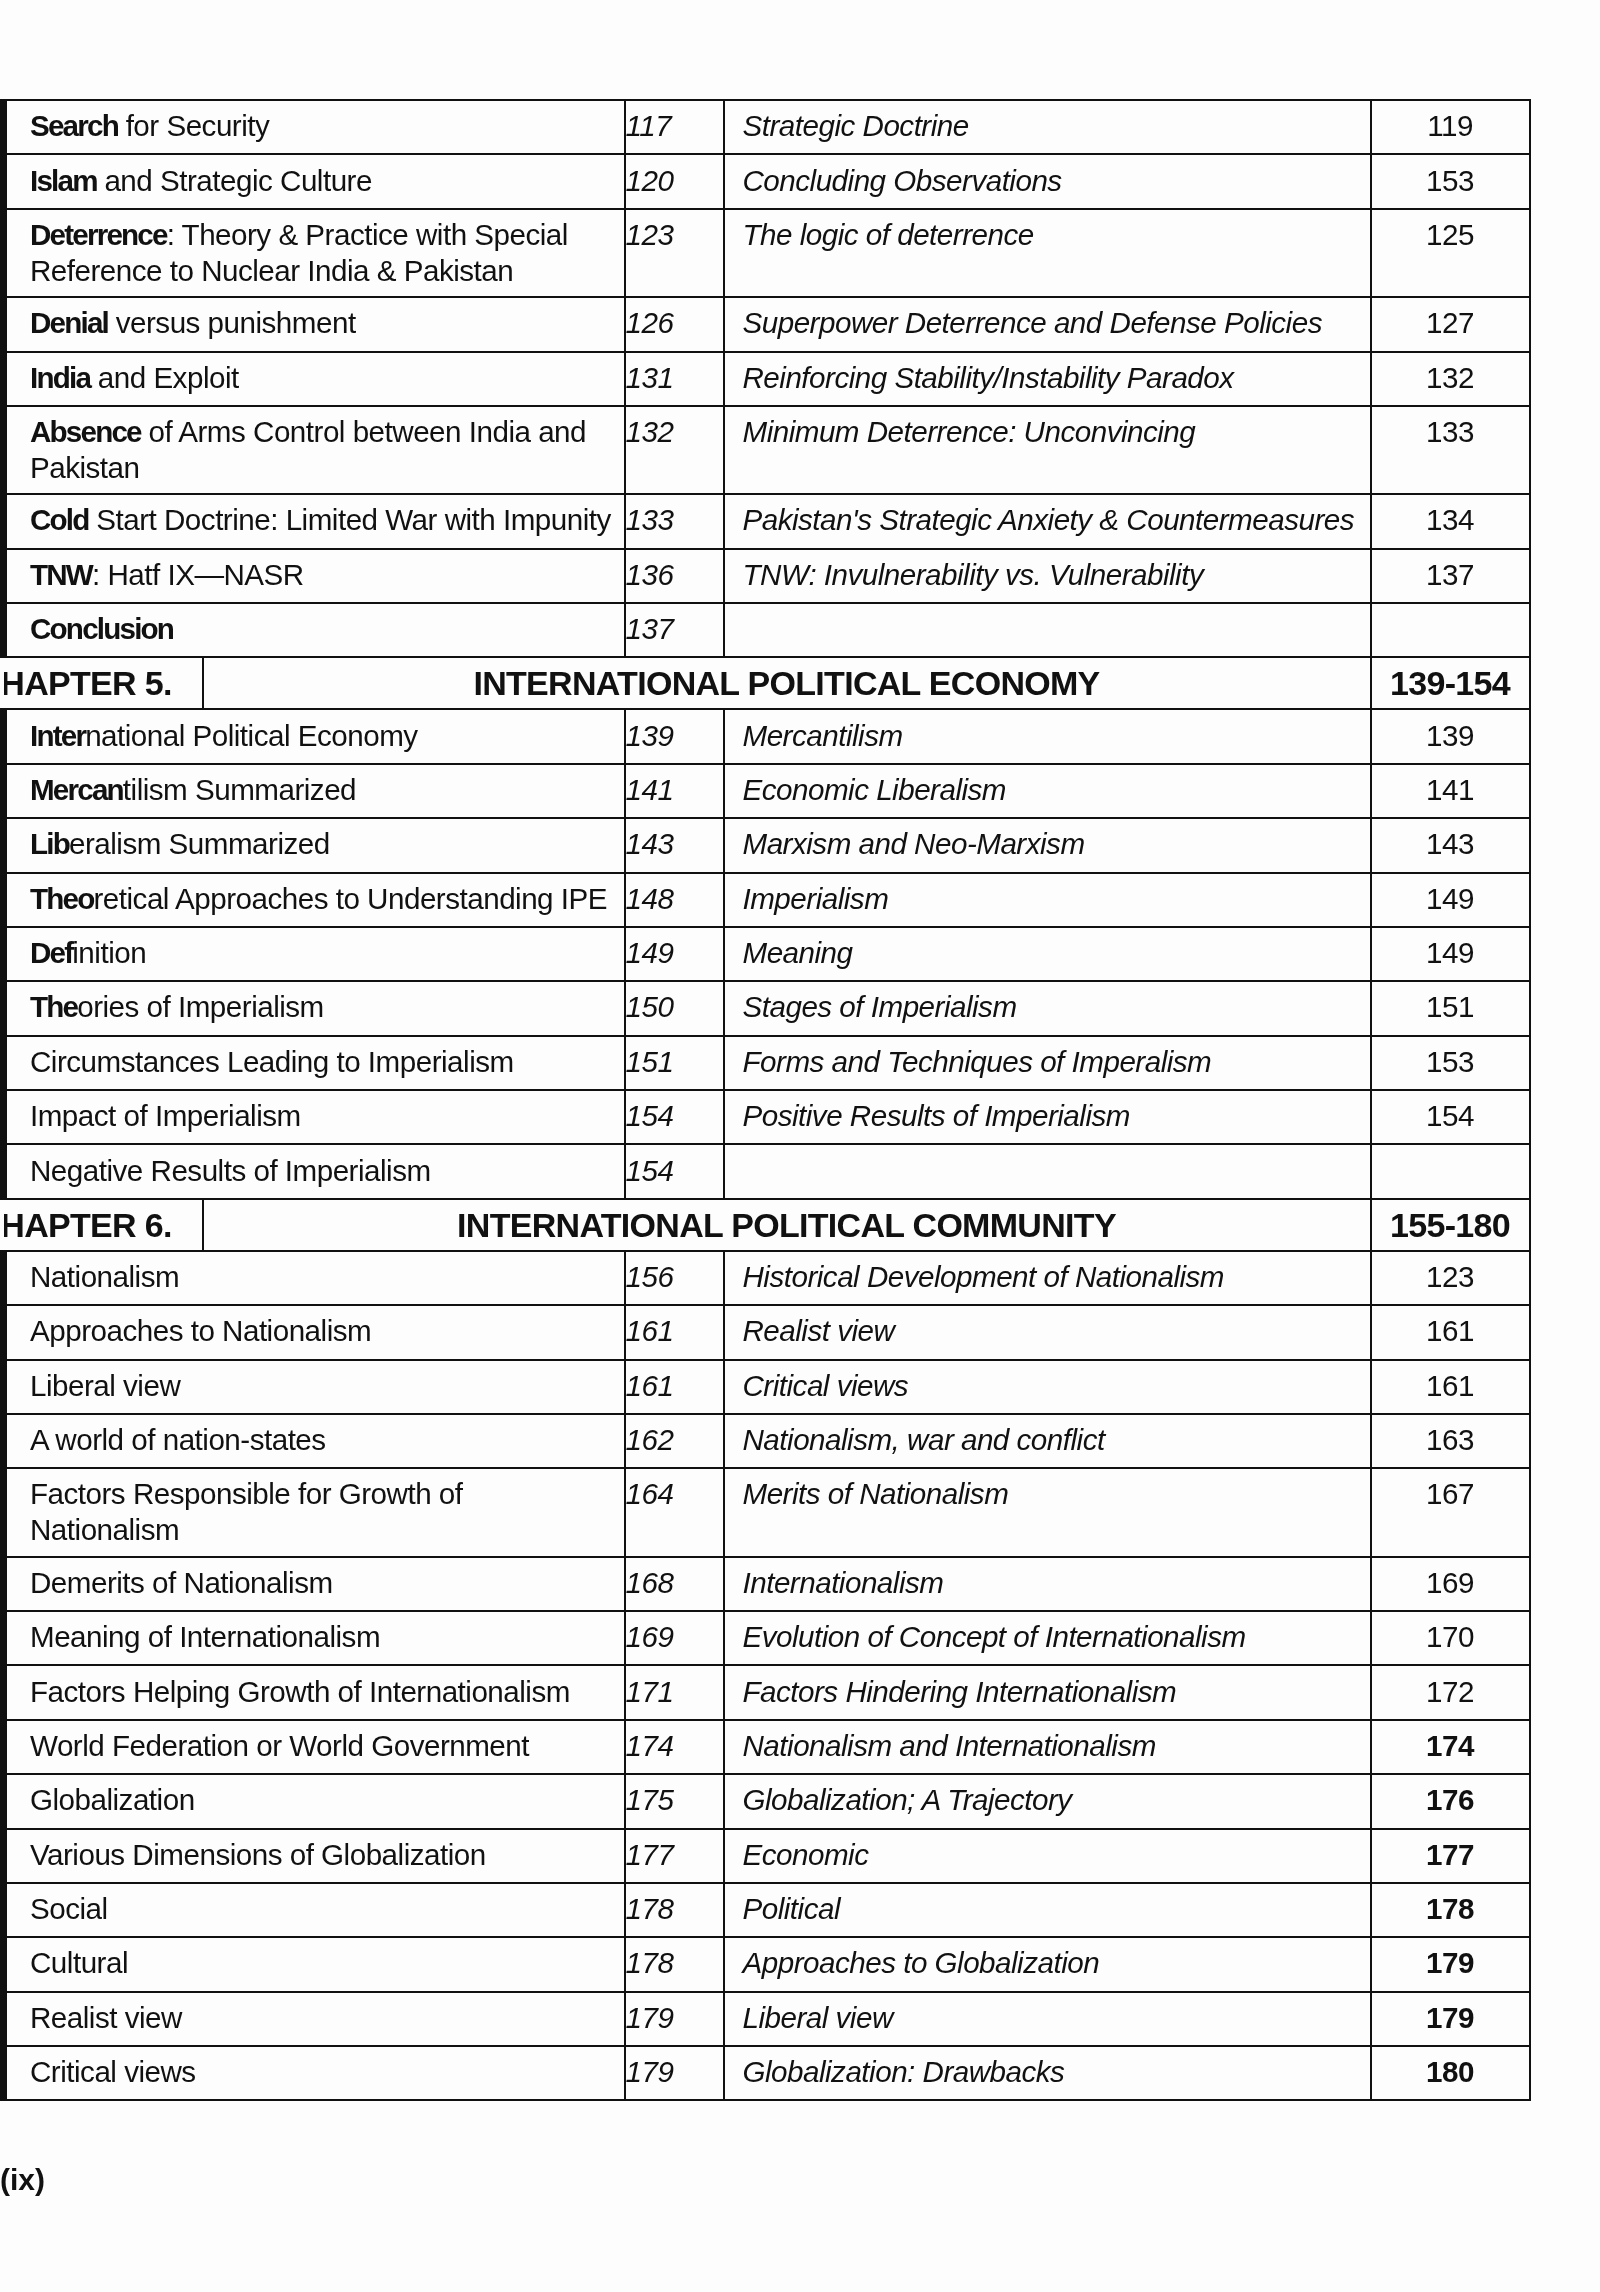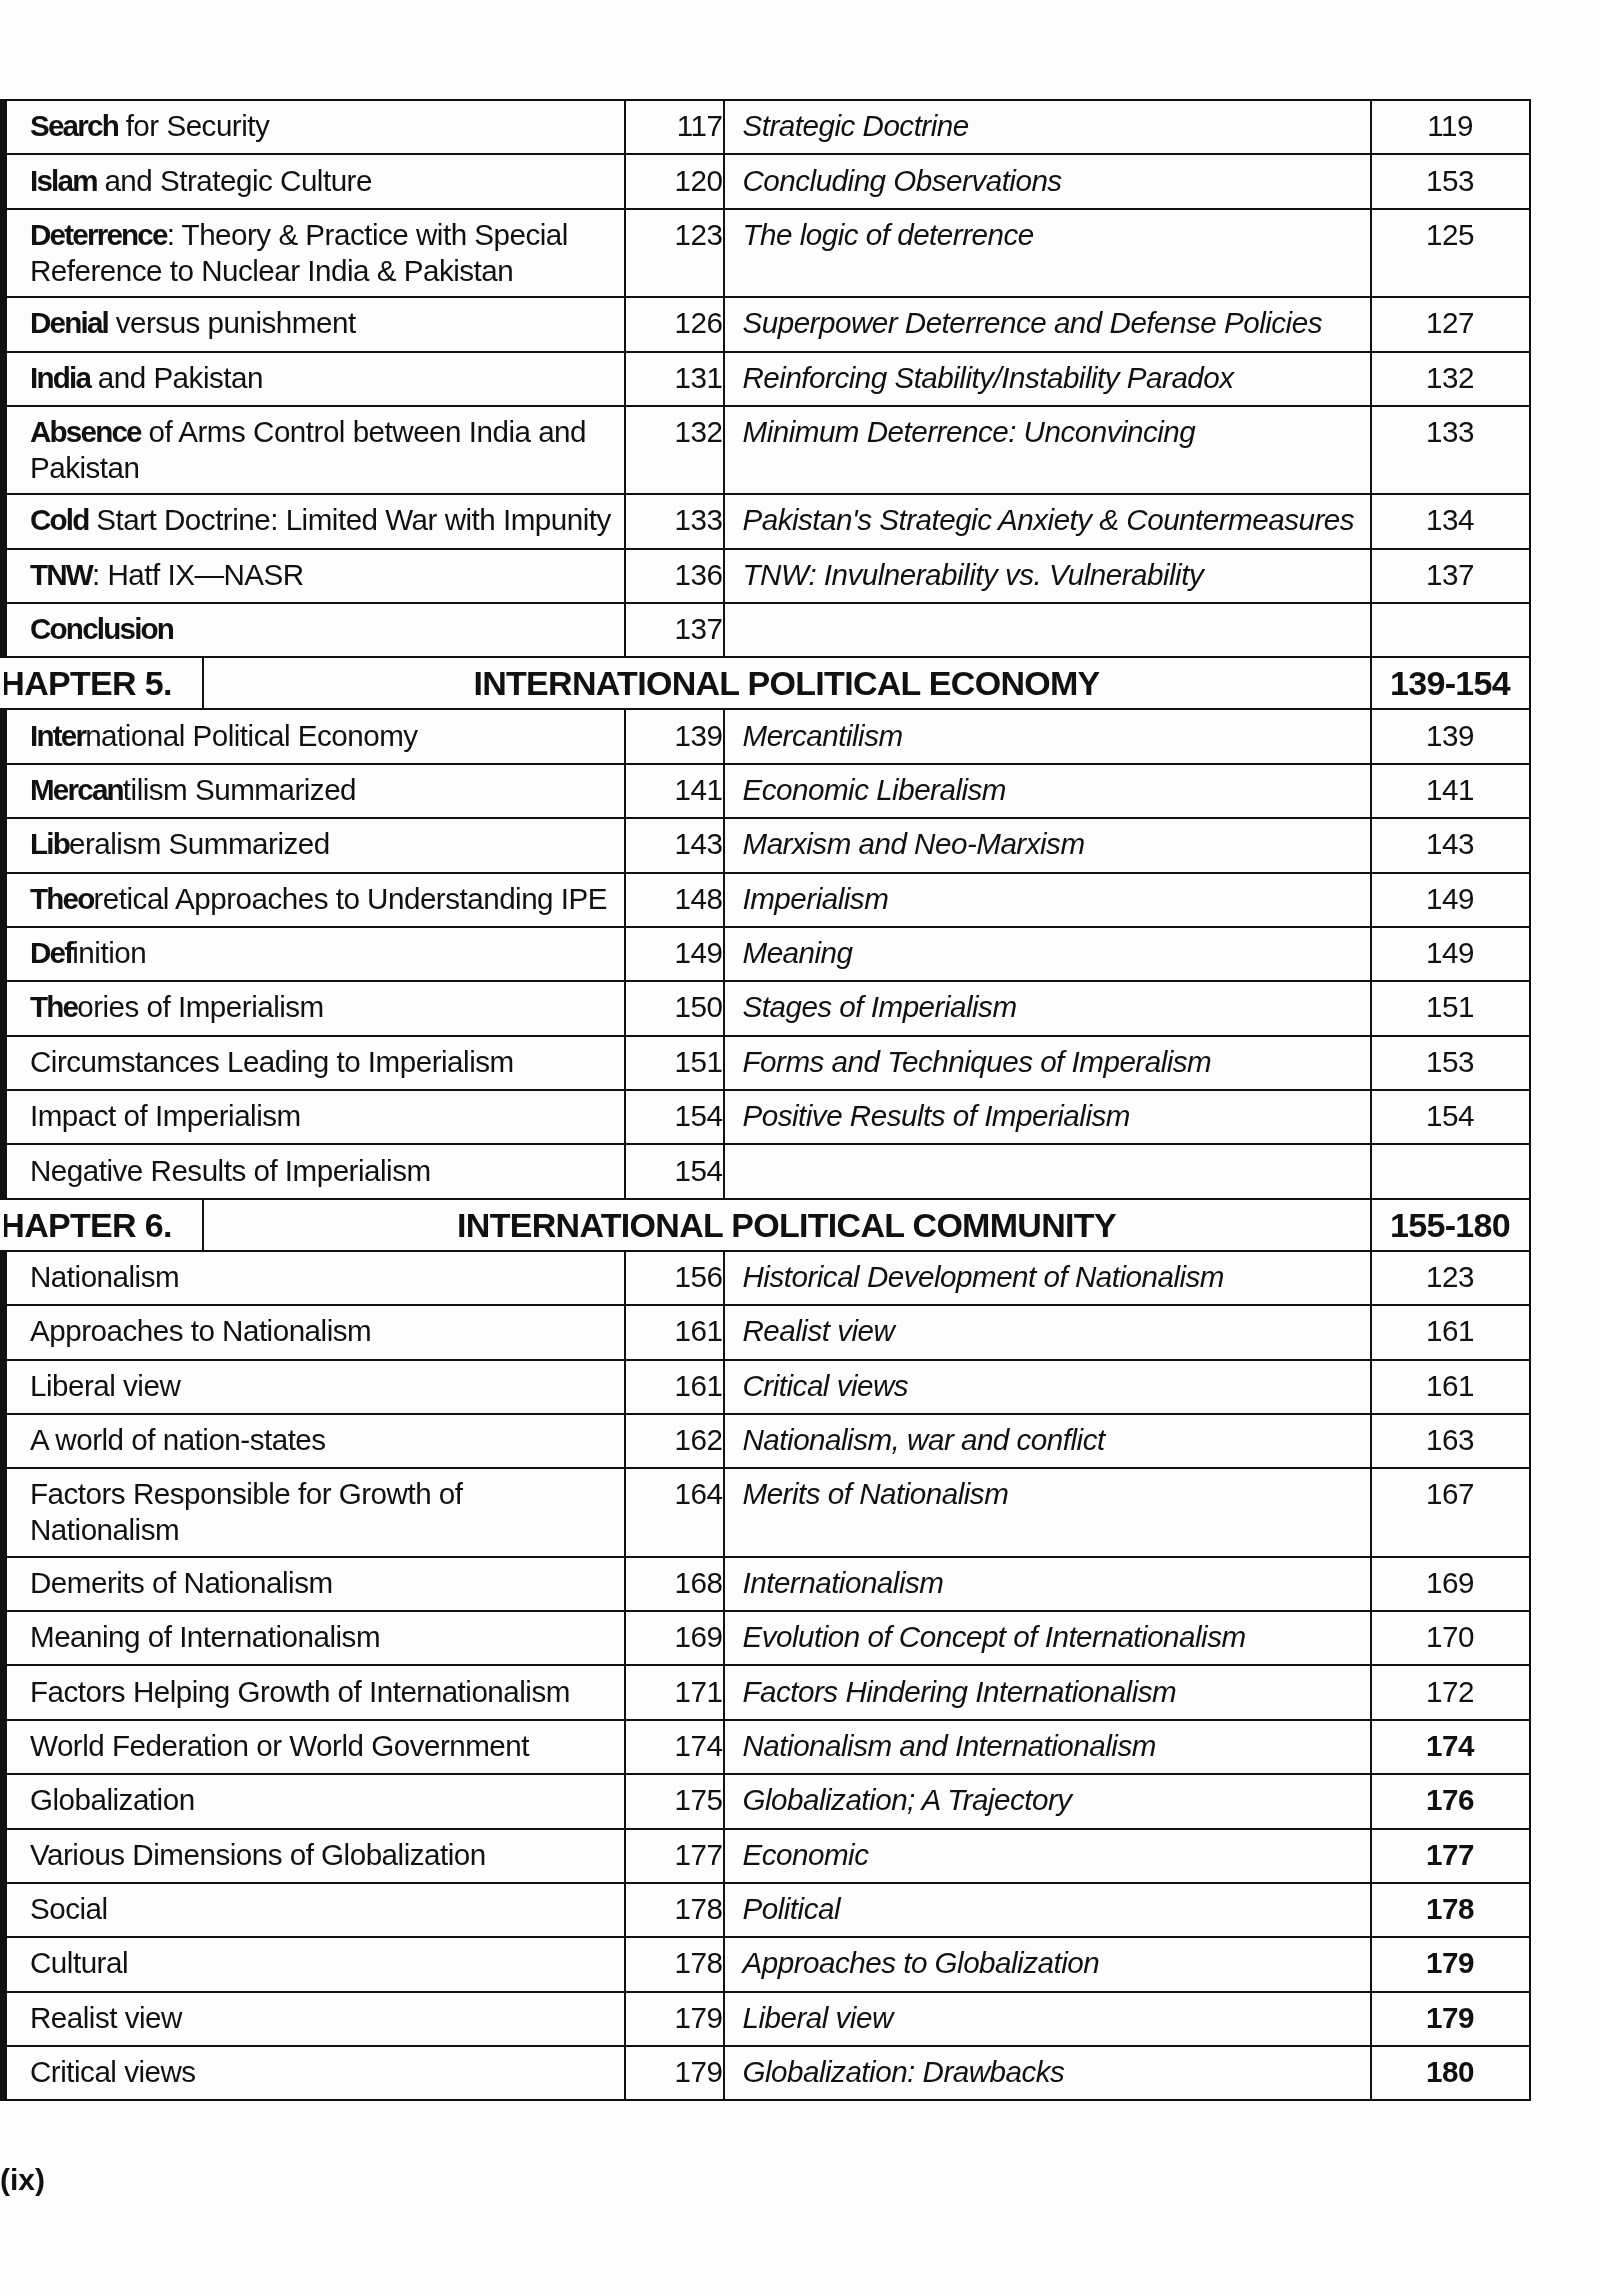--- a/index.html
+++ b/index.html
@@ -3,21 +3,21 @@
 <meta charset="utf-8">
 <style>
   html, body { margin: 0; padding: 0; background: #fdfdfd; }
   body { width: 1600px; height: 2293px; position: relative; overflow: hidden;
          font-family: "Liberation Sans", "DejaVu Sans", sans-serif; color: #111; }
   .toc { position: absolute; left: 0; top: 99px; width: 1525px; }
   table.grid { border-collapse: collapse; width: 1525px; table-layout: fixed; }
   table.grid td { border: 2.7px solid #111; padding: 0; vertical-align: top; font-size: 29.6px; line-height: 36px; letter-spacing: -0.5px; }
   td.topic { padding: 7.2px 9px 7.2px 23px !important; }
   td.rtopic { padding: 7.2px 9px 7.2px 18px !important; font-style: italic; }
-  td.page { text-align: right; padding-top: 7.2px !important; }
+  td.page { text-align: left; padding-top: 7.2px !important; font-style: italic; }
   td.rpage { text-align: center; padding-top: 7.2px !important; }
   td.rpage.b { font-weight: bold; }
   tr.single td { height: 38px; }
   tr.double td { height: 71px; }
   table.grid tr td:first-child { border-left: 7.2px solid #111; }
   tr.chapter td { height: 50px; font-weight: bold; font-size: 34px; vertical-align: middle; letter-spacing: -0.7px; }
   tr.chapter td.ch-label { border-left: none !important; padding-left: 0; white-space: nowrap; overflow: hidden; direction: rtl; text-align: left; }
   tr.chapter td.ch-label span { direction: ltr; unicode-bidi: embed; display: inline-block; margin-left: -27px; }
   tr.chapter td.ch-title { text-align: center; }
   tr.chapter td.ch-range { text-align: center; margin-left: 16px; }
@@ -55,21 +55,21 @@
           <td class="rtopic">The logic of deterrence</td>
           <td class="rpage">125</td>
         </tr>
         <tr class="single">
           <td colspan="2" class="topic"><span class="b1">Denial</span><span> versus punishment</span></td>
           <td class="page">126</td>
           <td class="rtopic">Superpower Deterrence and Defense Policies</td>
           <td class="rpage">127</td>
         </tr>
         <tr class="single">
-          <td colspan="2" class="topic"><span class="b1">India</span><span> and Pakistan</span></td>
+          <td colspan="2" class="topic"><span class="b1">India</span><span> and Exploit</span></td>
           <td class="page">131</td>
           <td class="rtopic">Reinforcing Stability/Instability Paradox</td>
           <td class="rpage">132</td>
         </tr>
         <tr class="double">
           <td colspan="2" class="topic"><span class="b1">Absence</span><span> of Arms Control between India and Pakistan</span></td>
           <td class="page">132</td>
           <td class="rtopic">Minimum Deterrence: Unconvincing</td>
           <td class="rpage">133</td>
         </tr>

